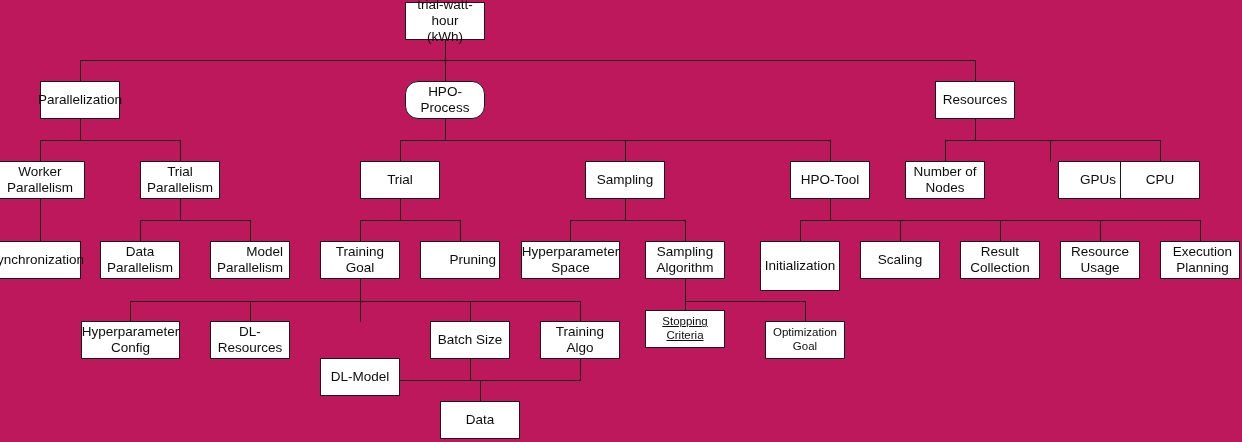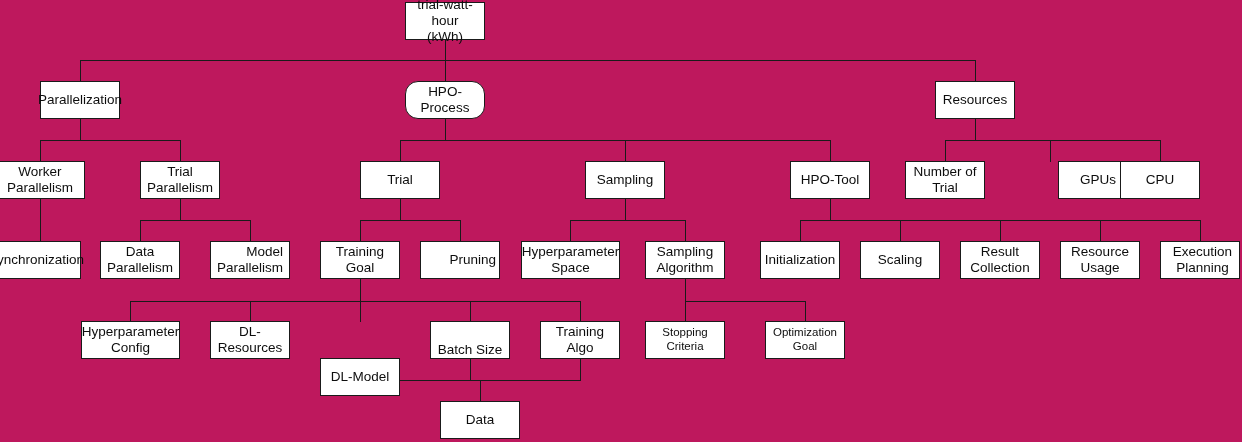--- a/index.html
+++ b/index.html
@@ -132,21 +132,21 @@
         <span class="label">Trial</span>
       </div>
       <div class="node" style="left: 585px; top: 161px; width: 80px; height: 38px;">
         <span class="label">Sampling</span>
       </div>
       <div class="node" style="left: 790px; top: 161px; width: 80px; height: 38px;">
         <span class="label">HPO-Tool</span>
       </div>
       <div class="node" style="left: 905px; top: 161px; width: 80px; height: 38px;">
         <span class="label">Number of
-Trial</span>
+Nodes</span>
       </div>
       <div class="node" style="left: 1010px; top: 161px; width: 80px; height: 38px; margin-left: 48px;">
         <span class="label">GPUs</span>
       </div>
       <div class="node" style="left: 1120px; top: 161px; width: 80px; height: 38px;">
         <span class="label">CPU</span>
       </div>
       <div class="node" style="left: -9px; top: 241px; width: 90px; height: 38px;">
         <span class="label">Synchronization</span>
       </div>
@@ -165,21 +165,21 @@
         <span class="label">Pruning</span>
       </div>
       <div class="node" style="left: 521px; top: 241px; width: 99px; height: 38px;">
         <span class="label">Hyperparameter
 Space</span>
       </div>
       <div class="node" style="left: 645px; top: 241px; width: 80px; height: 38px;">
         <span class="label">Sampling
 Algorithm</span>
       </div>
-      <div class="node" style="left: 760px; top: 241px; width: 80px; height: 38px;">
+      <div class="node" style="left: 760px; top: 241px; width: 80px; height: 50px;">
         <span class="label">Initialization</span>
       </div>
       <div class="node" style="left: 860px; top: 241px; width: 80px; height: 38px;">
         <span class="label">Scaling</span>
       </div>
       <div class="node" style="left: 960px; top: 241px; width: 80px; height: 38px;">
         <span class="label">Result
 Collection</span>
       </div>
       <div class="node" style="left: 1060px; top: 241px; width: 80px; height: 38px;">
@@ -194,27 +194,27 @@
         <span class="label">Hyperparameter
 Config</span>
       </div>
       <div class="node" style="left: 210px; top: 321px; width: 80px; height: 38px;">
         <span class="label">DL-
 Resources</span>
       </div>
       <div class="node" style="left: 320px; top: 321px; width: 80px; height: 38px; margin-top: 37px;">
         <span class="label">DL-Model</span>
       </div>
-      <div class="node" style="left: 430px; top: 321px; width: 80px; height: 38px; align-items: flex-end;">
+      <div class="node" style="left: 430px; top: 321px; width: 80px; height: 38px;">
         <span class="label">Batch Size</span>
       </div>
       <div class="node" style="left: 540px; top: 321px; width: 80px; height: 38px;">
         <span class="label">Training Algo</span>
       </div>
-      <div class="node small" style="left: 645px; top: 321px; width: 80px; height: 38px;">
+      <div class="node small" style="left: 645px; top: 310px; width: 80px; height: 38px; text-decoration: underline;">
         <span class="label">Stopping Criteria</span>
       </div>
       <div class="node small" style="left: 765px; top: 321px; width: 80px; height: 38px;">
         <span class="label">Optimization
 Goal</span>
       </div>
       <div class="node" style="left: 440px; top: 401px; width: 80px; height: 38px;">
         <span class="label">Data</span>
       </div>
     </div>

